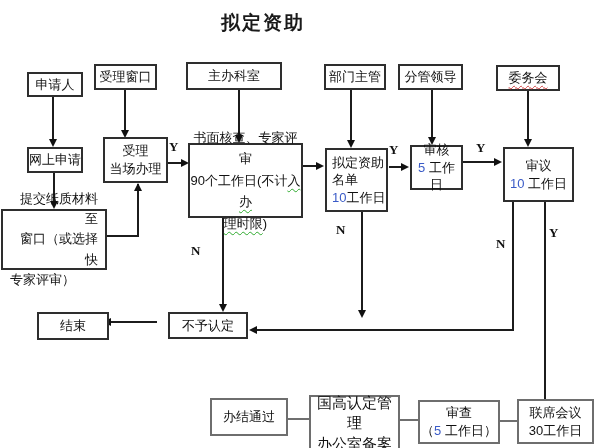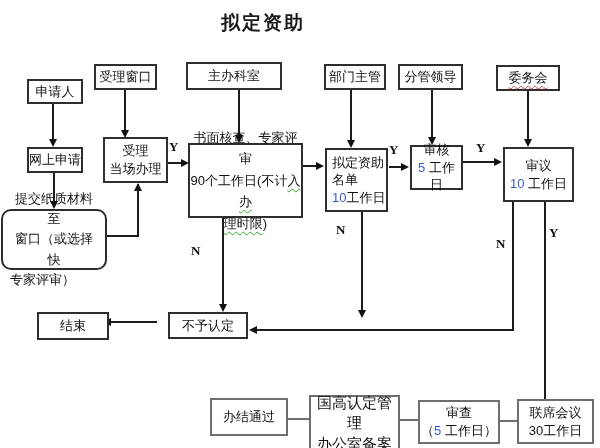--- a/index.html
+++ b/index.html
@@ -12,21 +12,21 @@
     position:absolute;left:133px;top:10px;width:260px;text-align:center;
     font-size:19px;font-weight:bold;letter-spacing:2px;color:#1a1a1a;
     font-family:"Liberation Serif","DejaVu Serif",serif;
   }
   .box{
     position:absolute;box-sizing:border-box;border:2px solid #2e2e2e;background:#fff;
     display:flex;flex-direction:column;justify-content:center;align-items:center;
     font-size:13px;line-height:1.35;text-align:center;z-index:2;
   }
   .box.light{border-color:#6e6e6e;}
-  .box.leftalign{align-items:flex-start;text-align:center;padding:4px 7px;line-height:1.55;border-radius:10px;}
+  .box.leftalign{align-items:flex-start;text-align:right;padding:4px 7px;line-height:1.55;}
   .vs{position:absolute;width:2px;background:#1c1c1c;z-index:1;}
   .hs{position:absolute;height:2px;background:#1c1c1c;z-index:1;}
   .hs.gray,.vs.gray{background:#6f6f6f;}
   .td{position:absolute;width:0;height:0;border-left:4px solid transparent;border-right:4px solid transparent;border-top:8px solid #111;z-index:1;}
   .tu{position:absolute;width:0;height:0;border-left:4px solid transparent;border-right:4px solid transparent;border-bottom:8px solid #111;z-index:1;}
   .tr{position:absolute;width:0;height:0;border-top:4px solid transparent;border-bottom:4px solid transparent;border-left:8px solid #111;z-index:1;}
   .tl{position:absolute;width:0;height:0;border-top:4px solid transparent;border-bottom:4px solid transparent;border-right:8px solid #111;z-index:1;}
   .yn{
     position:absolute;font-family:"Liberation Serif","DejaVu Serif",serif;
     font-weight:bold;font-size:13px;color:#111;z-index:3;
@@ -84,21 +84,21 @@
   <div class="tl" style="left:103px;top:318px;"></div>
 
   <div class="yn" style="left:169px;top:139px;">Y</div>
   <div class="yn" style="left:389px;top:142px;">Y</div>
   <div class="yn" style="left:476px;top:140px;">Y</div>
   <div class="yn" style="left:549px;top:225px;">Y</div>
   <div class="yn" style="left:191px;top:243px;">N</div>
   <div class="yn" style="left:336px;top:222px;">N</div>
   <div class="yn" style="left:496px;top:236px;">N</div>
 
-  <div class="box" style="left:27px;top:79px;width:56px;height:25px;">
+  <div class="box" style="left:27px;top:72px;width:56px;height:25px;">
       <span>申请人</span>
     </div>
   <div class="box" style="left:94px;top:64px;width:63px;height:26px;">
       <span>受理窗口</span>
     </div>
   <div class="box" style="left:186px;top:62px;width:96px;height:28px;">
       <span>主办科室</span>
     </div>
   <div class="box" style="left:324px;top:64px;width:62px;height:26px;">
       <span>部门主管</span>

